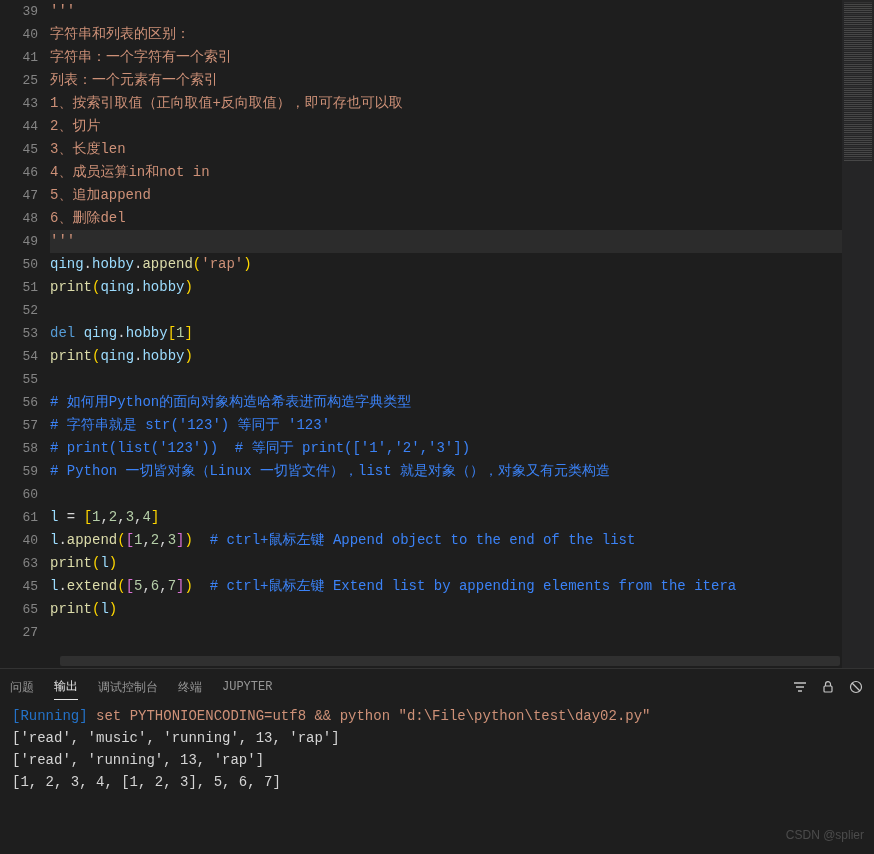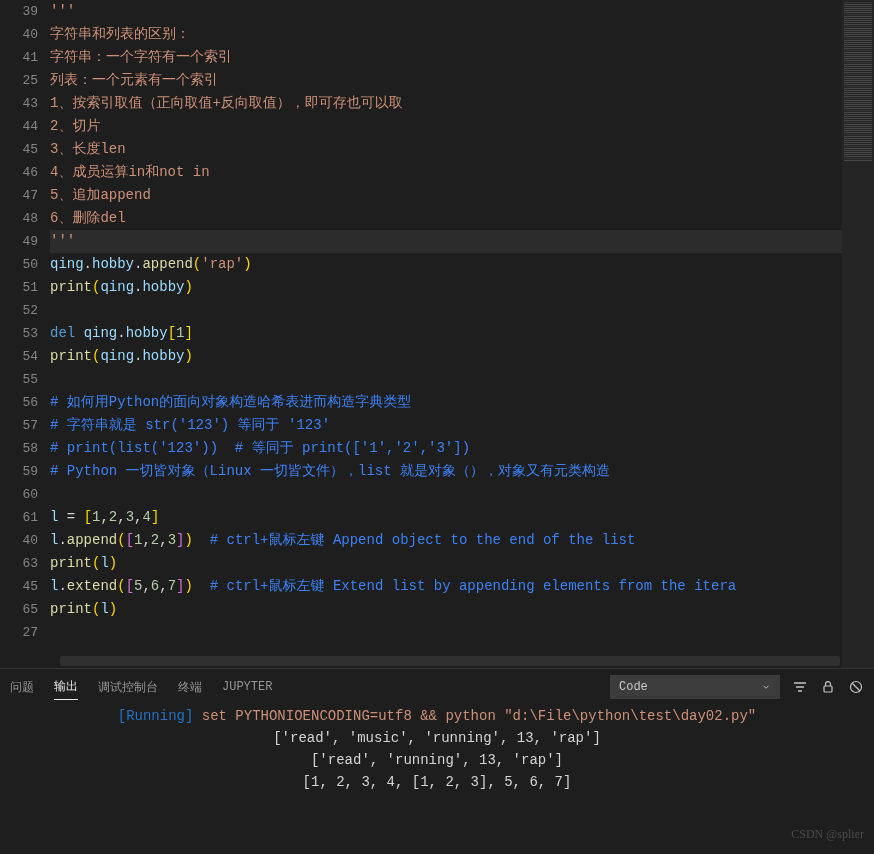--- a/index.html
+++ b/index.html
@@ -83,28 +83,28 @@
   .select {
     background: #3c3c3c; color: #ccc; font-size: 12px;
     display: flex; align-items: center; justify-content: space-between;
     width: 170px; height: 24px; padding: 0 8px; border: 1px solid #3c3c3c;
     cursor: pointer;
   }
   .chev { width: 10px; height: 10px; }
   .icon-btn { color: #c5c5c5; cursor: pointer; display: inline-flex; }
   .icon-btn svg { width: 16px; height: 16px; }
   .terminal {
-    flex: 1; padding: 0 12px; line-height: 22px; font-size: 14px; white-space: pre-wrap; text-align: center;
+    flex: 1; padding: 0 12px; line-height: 22px; font-size: 14px; white-space: pre-wrap;
   }
   .t-blue   { color: #2472c8; }
   .t-yellow { color: #ce9178; }
   .watermark {
     position: fixed; bottom: 12px; right: 10px;
     color: #6a6a6a; font-size: 12px; opacity: .6;
-    font-family: Liberation Serif, serif;
+    font-family: Liberation Sans, sans-serif;
   }
 </style>
 </head>
 <body>
 
 <div class="editor-wrap">
   <div class="editor">
     <div class="gutter" id="gutter">
         <div class="ln">39</div>
         <div class="ln">40</div>
@@ -223,26 +223,20 @@
 </div>
 
 <div class="panel">
   <div class="panel-tabs">
     <span class="tab">问题</span>
     <span class="tab active">输出</span>
     <span class="tab">调试控制台</span>
     <span class="tab">终端</span>
     <span class="tab">JUPYTER</span>
     <div class="panel-right">
-      <div class="select">
-        <span>Code</span>
-        <svg class="chev" viewBox="0 0 16 16">
-            <path d="M4 6l4 4 4-4" stroke="#ccc" stroke-width="1.4" fill="none"></path>
-          </svg>
-      </div>
       <span class="icon-btn">
         <svg viewBox="0 0 16 16">
             <path d="M2 4h12M4 8h8M6 12h4" stroke="#c5c5c5" stroke-width="1.4" fill="none"></path>
           </svg>
       </span>
       <span class="icon-btn">
         <svg viewBox="0 0 16 16">
             <rect x="4" y="7" width="8" height="6" rx="1" stroke="#c5c5c5" stroke-width="1.2" fill="none"></rect>
             <path d="M5.5 7V5.2a2.5 2.5 0 015 0V7" stroke="#c5c5c5" stroke-width="1.2" fill="none"></path>
           </svg>

